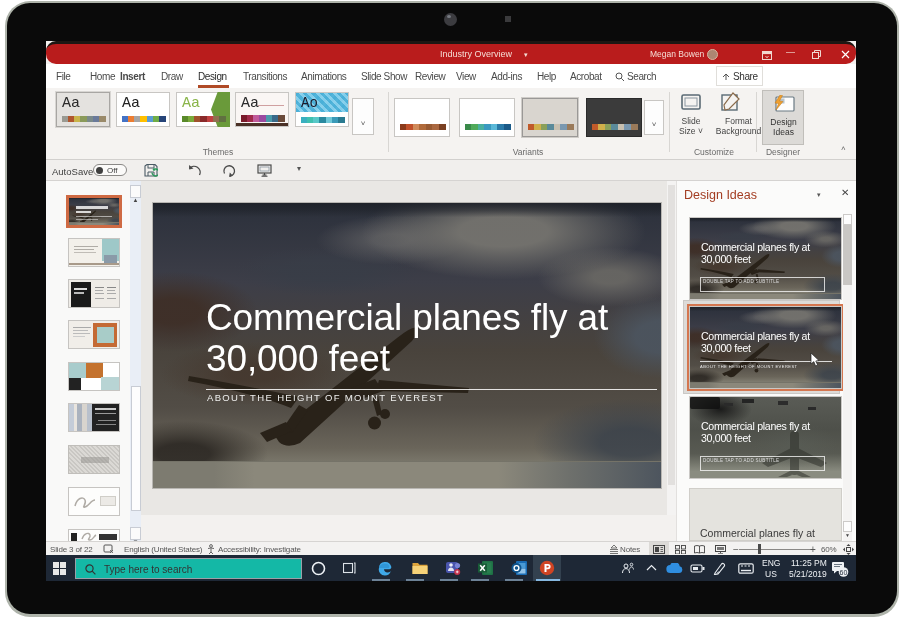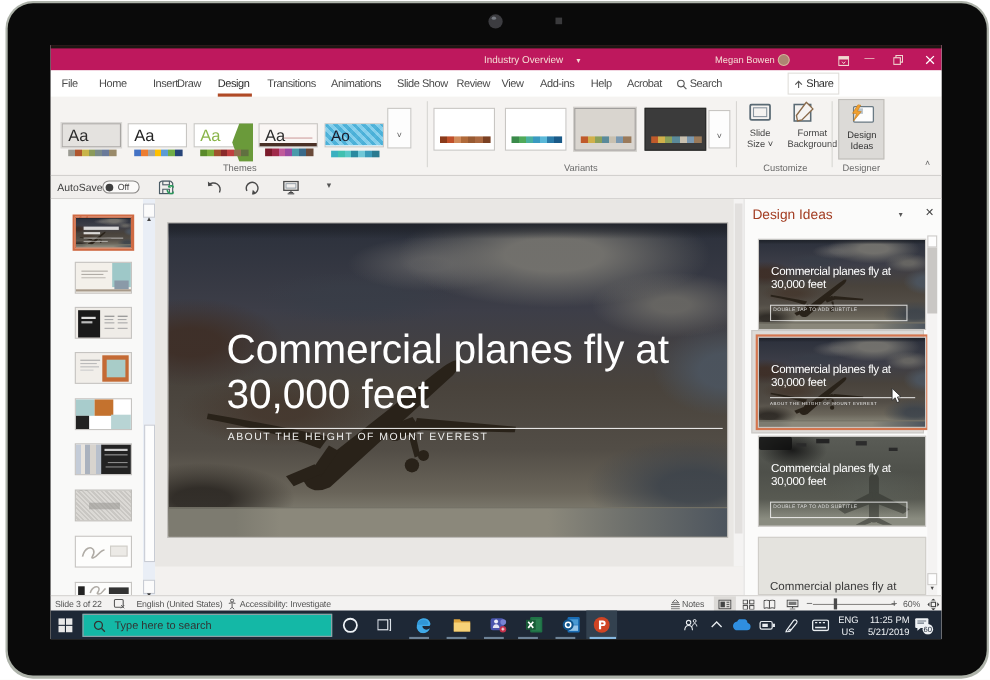--- a/index.html
+++ b/index.html
@@ -7,30 +7,30 @@
 .abs { position:absolute; }
 
 .device { position:absolute; left:5px; top:1px; width:894px; height:616px; background:#aeb3aa; border-radius:25px; }
 .bezel { position:absolute; left:2px; top:2px; right:2px; bottom:3px; background:#0a0a0a; border-radius:23px; }
 .cam { position:absolute; left:444px; top:13px; width:13px; height:13px; border-radius:50%; background:#3c3c40; }
 .cam:after { content:""; position:absolute; left:3px; top:2px; width:4px; height:3px; border-radius:50%; background:#777b82; }
 .sensor { position:absolute; left:505px; top:16px; width:6px; height:6px; background:#3a3a3c; }
 
 .screen { position:absolute; left:46px; top:41px; width:810px; height:540px; background:#f3f1ef; overflow:hidden; font-family:"Liberation Sans", sans-serif; }
 
-.titlebar { position:absolute; left:0; top:0; width:810px; height:23px; background:#be185d; border-top:3px solid #1d1713; }
+.titlebar { position:absolute; left:0; top:0; width:810px; height:23px; background:#b91c1c; border-top:3px solid #1d1713;border-radius:10px; }
 .titlebar .t { position:absolute; top:5px; font-size:9px; color:#f5ddd5; }
 
 .menubar { position:absolute; left:0; top:23px; width:810px; height:24px; background:#fff; }
 .menubar span { position:absolute; top:7px; font-size:10px; letter-spacing:-0.4px; color:#4a4a4a; white-space:nowrap; }
 
 .ribbon { position:absolute; left:0; top:47px; width:810px; height:72px; background:#f5f3f1; border-bottom:1px solid #d2d0ce; }
 .glabel { position:absolute; top:59px; font-size:8.5px; color:#6a6a6a; text-align:center; }
 .gdiv { position:absolute; top:4px; height:60px; width:1px; background:#d8d6d3; }
-.thumb { position:absolute; top:24px; width:54px; height:22px; background:#fff; border:1px solid #c8c6c3; }
+.thumb { position:absolute; top:4px; width:54px; height:35px; background:#fff; border:1px solid #c8c6c3;font-family:Liberation Mono, monospace; }
 .vthumb { position:absolute; top:10px; width:56px; height:39px; background:#fff; border:1px solid #c8c6c3; }
 
 .qat { position:absolute; left:0; top:119px; width:810px; height:21px; background:#f1efed; border-bottom:1px solid #d5d3d1; font-size:9.5px; color:#3f3f3f; }
 
 .leftpanel { position:absolute; left:0; top:140px; width:95px; height:360px; background:#f9f9f8; }
 .editor { position:absolute; left:95px; top:140px; width:535px; height:334px; background:#e9e7e4; }
 .notes { position:absolute; left:95px; top:474px; width:535px; height:26px; background:#f6f5f4; border-top:1px solid #dddbd9; }
 .rightpanel { position:absolute; left:630px; top:140px; width:180px; height:360px; background:#fbfbfa; border-left:1px solid #e2e0de; }
 
 .statusbar { position:absolute; left:0; top:500px; width:810px; height:14px; background:#f3f2f1; border-top:1px solid #d6d4d2; font-size:8px; letter-spacing:-0.15px; color:#555; }
@@ -92,21 +92,21 @@
         <path d="M2.5 2.5 V0.5 H8.5 V6.5 H6.5" fill="none" stroke="#f0d8d0"></path>
       </svg>
     <svg class="abs" style="left:795px; top:6px;" width="9" height="9" viewBox="0 0 9 9">
         <path d="M1 1 L8 8 M8 1 L1 8" stroke="#fff" stroke-width="1.2"></path>
       </svg>
   </div>
 
   <div class="menubar">
     <span style="left:10px;">File</span>
     <span style="left:44px;">Home</span>
-    <span style="left:93px;">Insert</span>
+    <span style="left:74px;font-weight:bold;">Insert</span>
     <span style="left:115px;">Draw</span>
     <span style="left:152px; color:#2b2b2b;">Design</span>
     <span class="abs" style="left:152px; top:21px; width:31px; height:3px; background:#b04a26;"></span>
     <span style="left:197px;">Transitions</span>
     <span style="left:255px;">Animations</span>
     <span style="left:315px;">Slide Show</span>
     <span style="left:369px;">Review</span>
     <span style="left:410px;">View</span>
     <span style="left:445px;">Add-ins</span>
     <span style="left:491px;">Help</span>

